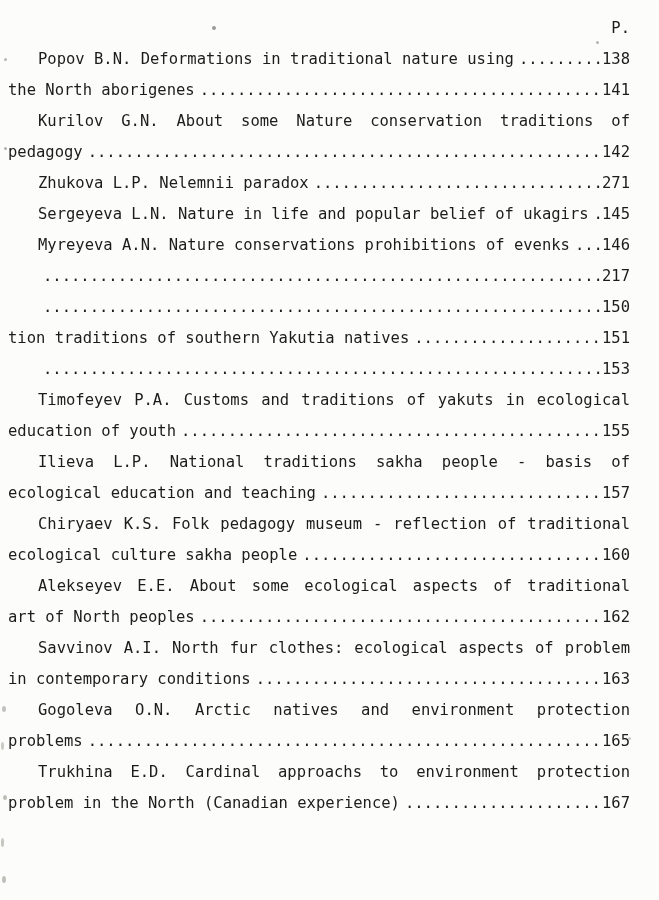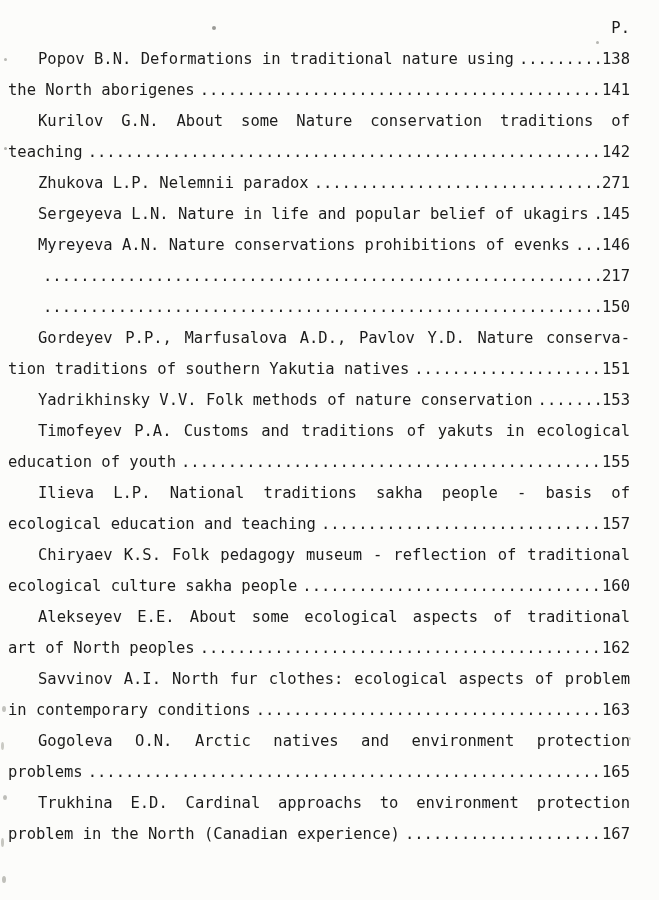--- a/index.html
+++ b/index.html
@@ -78,29 +78,28 @@
 </head>
 <body>
 
 <div class="page">
   <div class="hdr">P.</div>
 
   <div id="toc-list">
       <div class="toc-line indent flexline"><span class="entry-text">Popov B.N. Deformations in traditional nature using</span><span class="leader">..........................................................................................</span><span class="pagenum">138</span></div>
       <div class="toc-line flexline"><span class="entry-text">the North aborigenes</span><span class="leader">..........................................................................................</span><span class="pagenum">141</span></div>
       <div class="toc-line indent just">Kurilov G.N. About some Nature conservation traditions of</div>
-      <div class="toc-line flexline"><span class="entry-text">teaching</span><span class="leader">..........................................................................................</span><span class="pagenum">142</span></div>
+      <div class="toc-line flexline"><span class="entry-text">pedagogy</span><span class="leader">..........................................................................................</span><span class="pagenum">142</span></div>
       <div class="toc-line indent flexline"><span class="entry-text">Zhukova L.P. Nelemnii paradox</span><span class="leader">..........................................................................................</span><span class="pagenum">271</span></div>
       <div class="toc-line indent flexline"><span class="entry-text">Sergeyeva L.N. Nature in life and popular belief of ukagirs</span><span class="leader">..........................................................................................</span><span class="pagenum">145</span></div>
       <div class="toc-line indent flexline"><span class="entry-text">Myreyeva A.N. Nature conservations prohibitions of evenks</span><span class="leader">..........................................................................................</span><span class="pagenum">146</span></div>
       <div class="toc-line indent flexline"><span class="leader">..........................................................................................</span><span class="pagenum">217</span></div>
       <div class="toc-line indent flexline"><span class="leader">..........................................................................................</span><span class="pagenum">150</span></div>
-      <div class="toc-line indent just">Gordeyev P.P., Marfusalova A.D., Pavlov Y.D. Nature conserva-</div>
       <div class="toc-line flexline"><span class="entry-text">tion traditions of southern Yakutia natives</span><span class="leader">..........................................................................................</span><span class="pagenum">151</span></div>
-      <div class="toc-line indent flexline"><span class="entry-text">Yadrikhinsky V.V. Folk methods of nature conservation</span><span class="leader">..........................................................................................</span><span class="pagenum">153</span></div>
+      <div class="toc-line indent flexline"><span class="leader">..........................................................................................</span><span class="pagenum">153</span></div>
       <div class="toc-line indent just">Timofeyev P.A. Customs and traditions of yakuts in ecological</div>
       <div class="toc-line flexline"><span class="entry-text">education of youth</span><span class="leader">..........................................................................................</span><span class="pagenum">155</span></div>
       <div class="toc-line indent just">Ilieva L.P. National traditions sakha people - basis of</div>
       <div class="toc-line flexline"><span class="entry-text">ecological education and teaching</span><span class="leader">..........................................................................................</span><span class="pagenum">157</span></div>
       <div class="toc-line indent just">Chiryaev K.S. Folk pedagogy museum - reflection of traditional</div>
       <div class="toc-line flexline"><span class="entry-text">ecological culture sakha people</span><span class="leader">..........................................................................................</span><span class="pagenum">160</span></div>
       <div class="toc-line indent just">Alekseyev E.E. About some ecological aspects of traditional</div>
       <div class="toc-line flexline"><span class="entry-text">art of North peoples</span><span class="leader">..........................................................................................</span><span class="pagenum">162</span></div>
       <div class="toc-line indent just">Savvinov A.I. North fur clothes: ecological aspects of problem</div>
       <div class="toc-line flexline"><span class="entry-text">in contemporary conditions</span><span class="leader">..........................................................................................</span><span class="pagenum">163</span></div>

